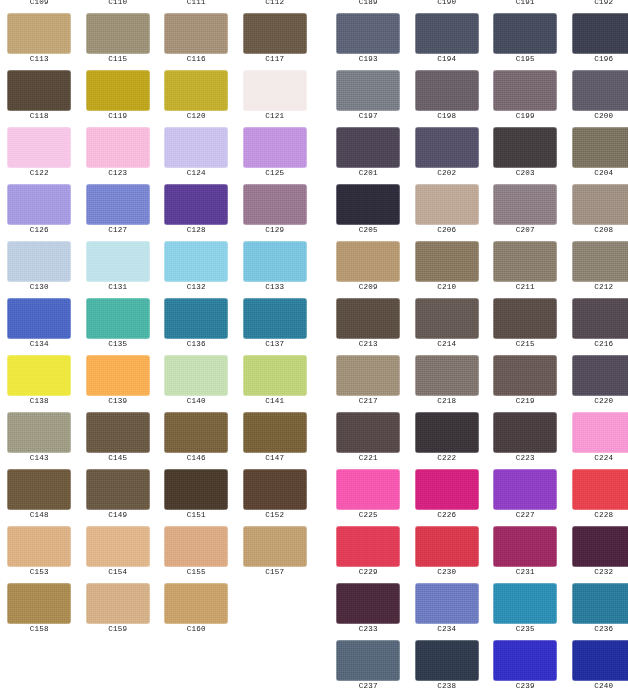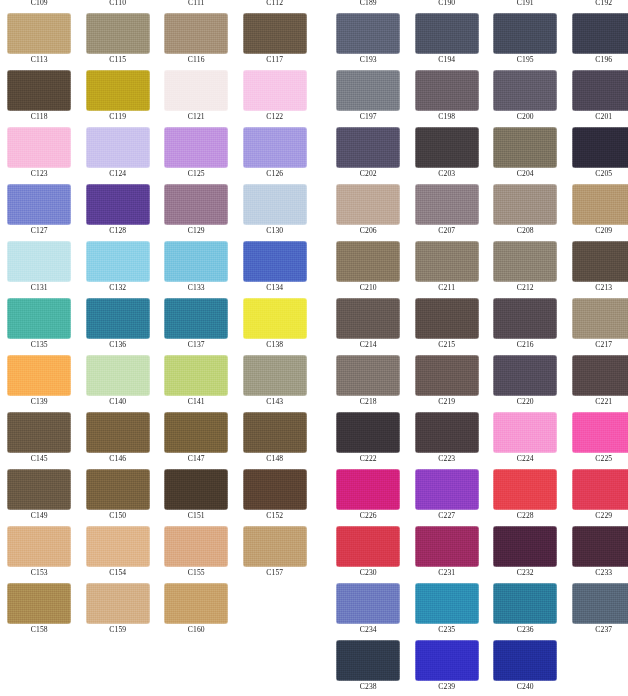--- a/index.html
+++ b/index.html
@@ -17,20 +17,21 @@
     position: relative;
     width: 628px;
     height: 696px;
     background: #ffffff;
   }
   .panel {
     position: absolute;
     top: 0;
     width: 314px;
     height: 588px;
+    font-family: Liberation Mono, monospace;
   }
   .panel.left  { left: 0; }
   .panel.right { left: 329px; }
 
   .grid {
     position: absolute;
     left: 0;
     top: -49px;           
     width: 314px;
     display: grid;
@@ -113,20 +114,24 @@
         </div>
         <div class="cell">
           <div class="swatch" title="#594a3a" style="background: rgb(89, 74, 58);"></div>
           <div class="label">C118</div>
         </div>
         <div class="cell">
           <div class="swatch" title="#bfa61f" style="background: rgb(191, 166, 31);"></div>
           <div class="label">C119</div>
         </div>
         <div class="cell">
+          <div class="swatch" title="#c4b02f" style="background: rgb(196, 176, 47);"></div>
+          <div class="label">C120</div>
+        </div>
+        <div class="cell">
           <div class="swatch" title="#f4eaea" style="background: rgb(244, 234, 234);"></div>
           <div class="label">C121</div>
         </div>
         <div class="cell">
           <div class="swatch" title="#f7c7e8" style="background: rgb(247, 199, 232);"></div>
           <div class="label">C122</div>
         </div>
         <div class="cell">
           <div class="swatch" title="#f8bcdd" style="background: rgb(248, 188, 221);"></div>
           <div class="label">C123</div>
@@ -219,24 +224,20 @@
           <div class="swatch" title="#79633c" style="background: rgb(121, 99, 60);"></div>
           <div class="label">C147</div>
         </div>
         <div class="cell">
           <div class="swatch" title="#6e5a3f" style="background: rgb(110, 90, 63);"></div>
           <div class="label">C148</div>
         </div>
         <div class="cell">
           <div class="swatch" title="#6b5a45" style="background: rgb(107, 90, 69);"></div>
           <div class="label">C149</div>
-        </div>
-        <div class="cell">
-          <div class="swatch" title="#7a6340" style="background: rgb(122, 99, 64);"></div>
-          <div class="label">C150</div>
         </div>
         <div class="cell">
           <div class="swatch" title="#4b3c2e" style="background: rgb(75, 60, 46);"></div>
           <div class="label">C151</div>
         </div>
         <div class="cell">
           <div class="swatch" title="#5c4433" style="background: rgb(92, 68, 51);"></div>
           <div class="label">C152</div>
         </div>
         <div class="cell">
@@ -299,20 +300,24 @@
           <div class="swatch" title="#3e4152" style="background: rgb(62, 65, 82);"></div>
           <div class="label">C196</div>
         </div>
         <div class="cell">
           <div class="swatch" title="#7b7f88" style="background: rgb(123, 127, 136);"></div>
           <div class="label">C197</div>
         </div>
         <div class="cell">
           <div class="swatch" title="#6b6068" style="background: rgb(107, 96, 104);"></div>
           <div class="label">C198</div>
+        </div>
+        <div class="cell">
+          <div class="swatch" title="#7a6a72" style="background: rgb(122, 106, 114);"></div>
+          <div class="label">C199</div>
         </div>
         <div class="cell">
           <div class="swatch" title="#615c6b" style="background: rgb(97, 92, 107);"></div>
           <div class="label">C200</div>
         </div>
         <div class="cell">
           <div class="swatch" title="#4e4757" style="background: rgb(78, 71, 87);"></div>
           <div class="label">C201</div>
         </div>
         <div class="cell">

